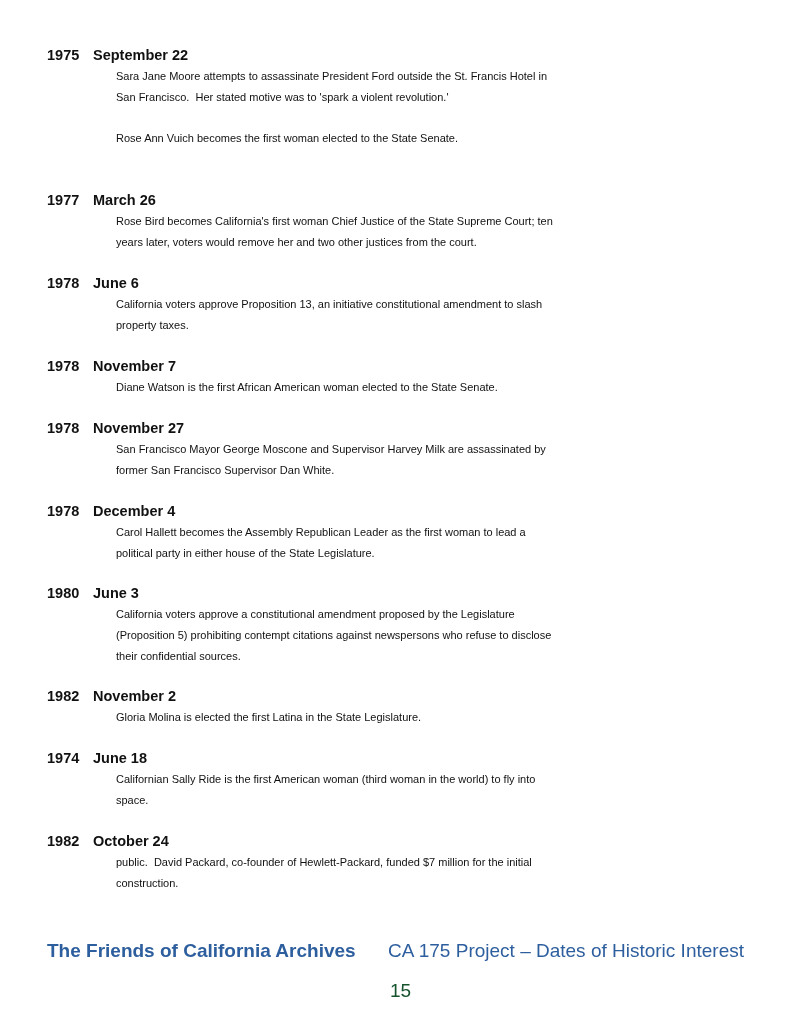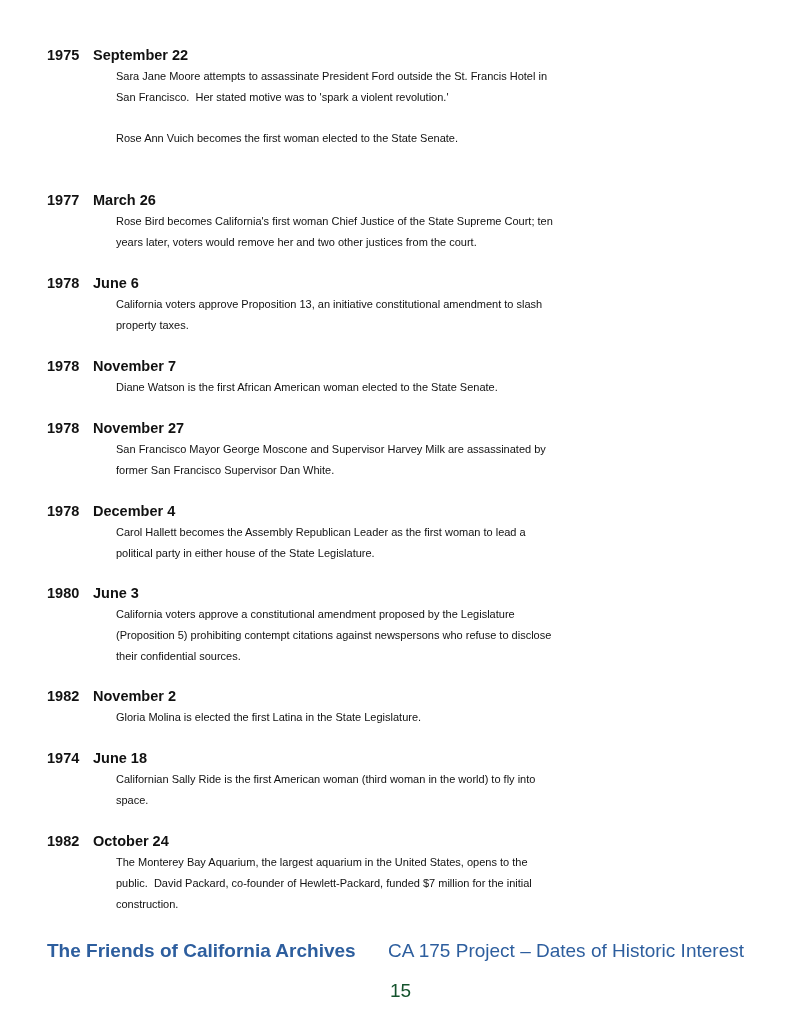--- a/index.html
+++ b/index.html
@@ -145,21 +145,20 @@
       <div class="entry" style="position: absolute; top: 703px; left: 0px;">
         <div class="entry-head"><span class="entry-year">1974</span><span class="entry-date">June 18</span></div>
         <div class="entry-body">
           <div style="white-space: pre;">Californian Sally Ride is the first American woman (third woman in the world) to fly into</div>
           <div style="white-space: pre;">space.</div>
         </div>
       </div>
       <div class="entry" style="position: absolute; top: 786px; left: 0px;">
         <div class="entry-head"><span class="entry-year">1982</span><span class="entry-date">October 24</span></div>
         <div class="entry-body">
-          <div style="white-space: pre;">The Monterey Bay Aquarium, the largest aquarium in the United States, opens to the</div>
           <div style="white-space: pre;">public.  David Packard, co-founder of Hewlett-Packard, funded $7 million for the initial</div>
           <div style="white-space: pre;">construction.</div>
         </div>
       </div>
     </div>
 
   <div class="footer">
     <span class="footer-left">The Friends of California Archives</span>
     <span class="footer-center">15</span>
     <span class="footer-right">CA 175 Project – Dates of Historic Interest</span>

